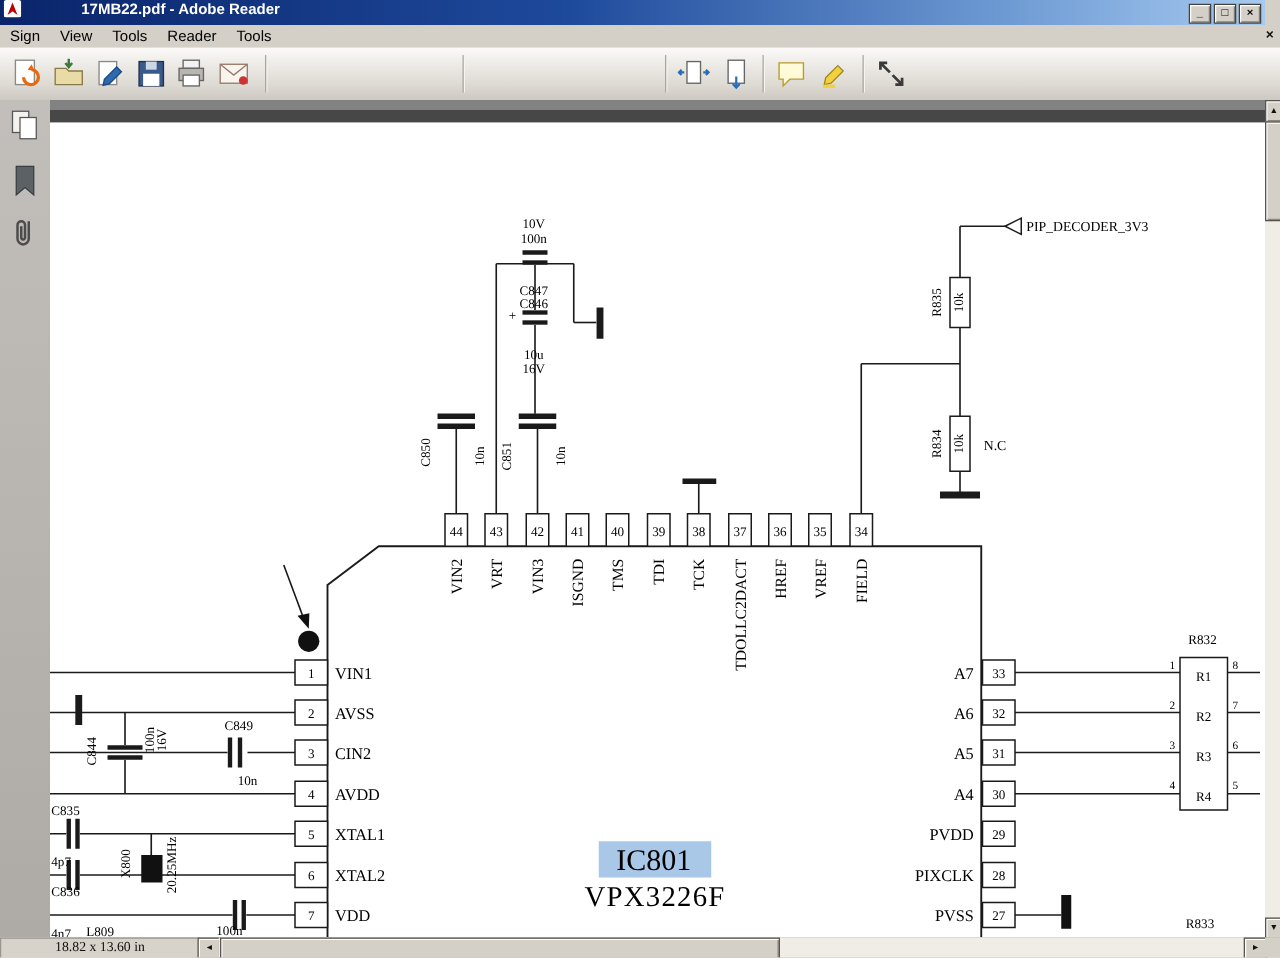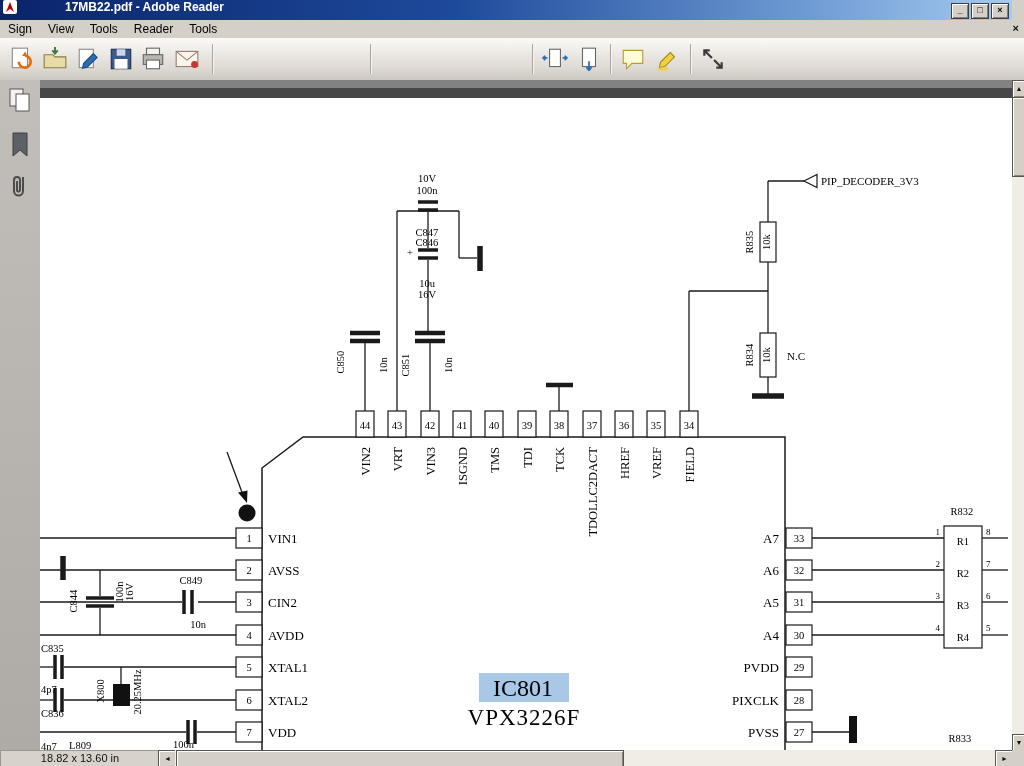--- a/index.html
+++ b/index.html
@@ -43,21 +43,21 @@
     background:linear-gradient(#c2bfba,#aeaba6);border-right:1px solid #8e8a82;}
   .lpbtn{position:absolute;left:6px;width:28px;height:30px;}
 
   
   .viewport{position:absolute;left:40px;top:80px;width:972px;height:670px;background:#828282;overflow:hidden;}
   .pagegap{position:absolute;left:0;top:8px;width:972px;height:10px;background:#474747;}
   .pdfpage{position:absolute;left:0;top:18px;width:972px;height:652px;background:#fff;}
 
   
   .vscroll{position:absolute;left:1012px;top:80px;width:12px;height:670px;background:#f0ede7;}
-  .hbar{position:absolute;left:0;top:750px;width:1024px;height:16px;background:#d4d0c8;}
+  .hbar{position:absolute;left:0;top:750px;width:1024px;height:16px;background:#d4d0c8;font-family:Liberation Serif, serif;}
   .btn3d{background:#d4d0c8;border:1px solid #58554f;
     box-shadow:inset 1px 1px 0 #fff,inset -1px -1px 0 #8a867f;
     font-size:7px;color:#111;text-align:center;}
   .sb-upbtn{position:absolute;left:0;top:0;width:12px;height:16px;line-height:16px;}
   .sb-dnbtn{position:absolute;left:0;top:654px;width:12px;height:16px;line-height:16px;}
   .vthumb{position:absolute;left:0;top:17px;width:12px;height:78px;background:#d4d0c8;
     border:1px solid #58554f;box-shadow:inset 1px 1px 0 #fff,inset -1px -1px 0 #8a867f;}
   .statusbox{position:absolute;left:0;top:0;width:158px;height:16px;border:1px solid #9a968e;
     background:#d7d3cb;font-size:11px;line-height:14px;text-align:center;color:#111;}
   .sb-lbtn{position:absolute;left:158px;top:0;width:17px;height:16px;line-height:15px;}

